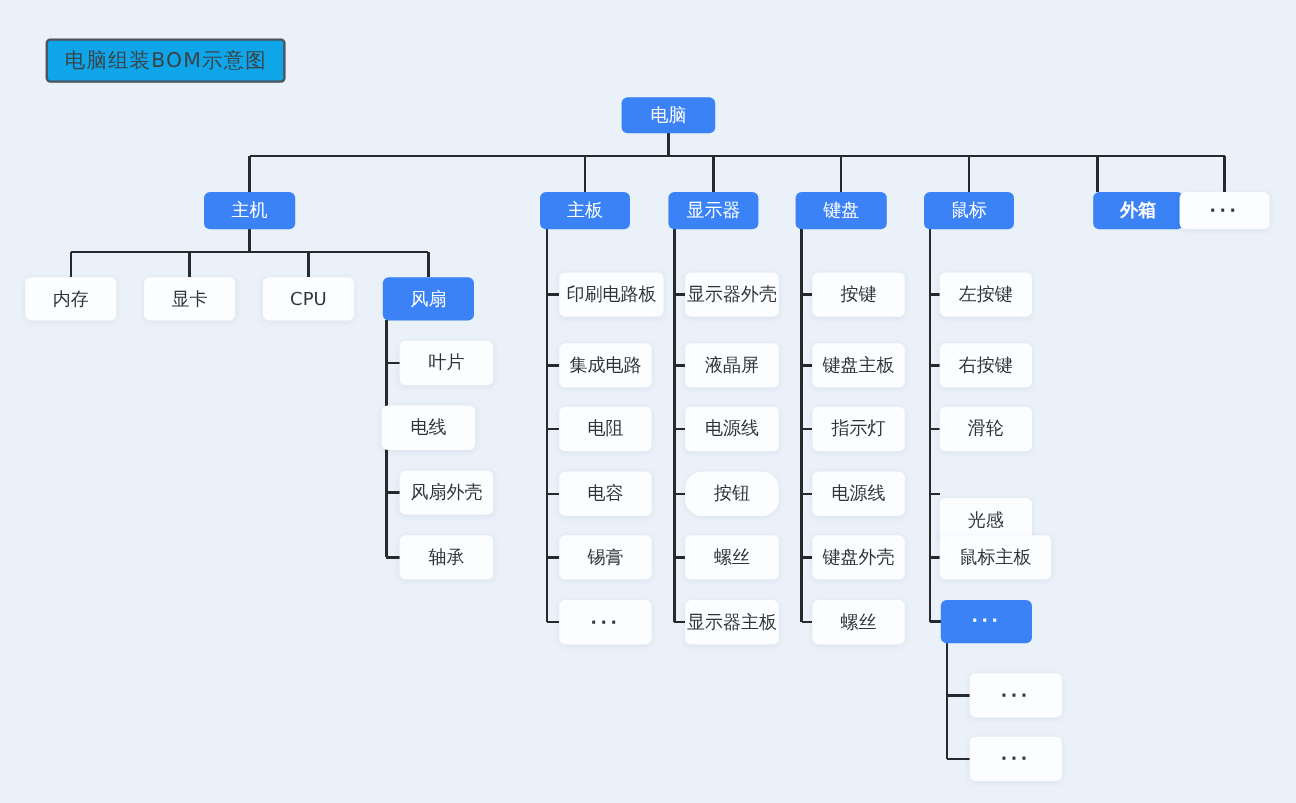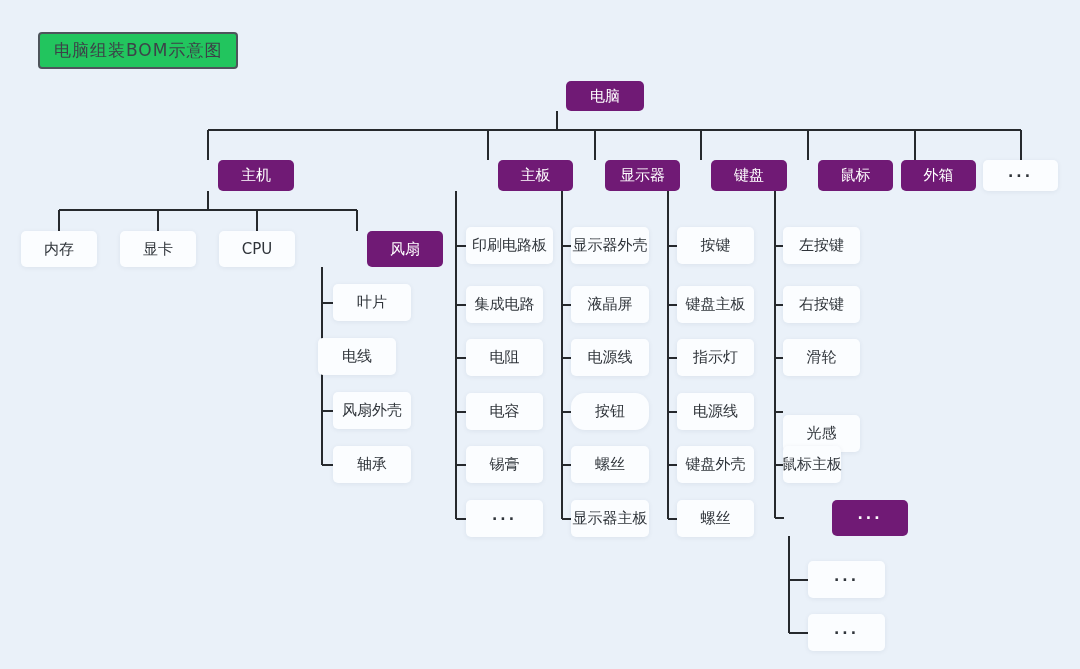--- a/index.html
+++ b/index.html
@@ -8,56 +8,56 @@
     font-family:"DejaVu Sans","Liberation Sans",sans-serif;
     background:#eaf1f9;
     position:relative;
     overflow:hidden;
   }
   #canvas{position:absolute;left:0;top:0;width:1080px;height:669px;}
   #wires{position:absolute;left:0;top:0;z-index:1;}
   .title-box{
     position:absolute;left:38px;top:32px;
     padding:5px 14px;
-    background:#22c55e;
+    background:#0ea5e9;
     border:2px solid #4e545b;
     border-radius:4px;
     font-size:17px;color:#3c4248;
     letter-spacing:1px;
     z-index:3;
   }
   .node{
     position:absolute;
     display:flex;align-items:center;justify-content:center;
     font-size:15px;
     border-radius:5px;
     white-space:nowrap;
     z-index:2;
     box-sizing:border-box;
     cursor:default;
   }
-  .node.green{background:#701a75;color:#ffffff;margin-left:48px;}
+  .node.green{background:#3b82f6;color:#ffffff;}
   .node.white{background:#fbfdff;color:#2f343a;box-shadow:0 1px 5px rgba(30,45,70,0.07);}
   .node.dots{letter-spacing:3px;font-weight:bold;font-size:14px;}
 </style>
 </head>
 <body>
 
 <div id="canvas">
   <svg id="wires" width="1080" height="669">
       <path d="M557 111 V130 M208 130 H1020.5 M208 130 V160 M487.5 130 V160 M594.5 130 V160 M701 130 V160 M807.5 130 V160 M914.5 130 V160 M1020.5 130 V160 M208 191 V210 M59 210 H357 M59 210 V231 M158 210 V231 M257 210 V231 M357 210 V231 M322 267 V464.5 M322 302.5 H333 M322 356.5 H333 M322 410.5 H333 M322 464.5 H333 M456 191 V518.5 M456 245.5 H466 M456 304.5 H466 M456 357.5 H466 M456 411.5 H466 M456 464.5 H466 M456 518.5 H466 M562 191 V518.5 M562 245.5 H571 M562 304.5 H571 M562 357.5 H571 M562 411.5 H571 M562 464.5 H571 M562 518.5 H571 M668 191 V518.5 M668 245.5 H677 M668 304.5 H677 M668 357.5 H677 M668 411.5 H677 M668 464.5 H677 M668 518.5 H677 M775 191 V518 M775 245.5 H783 M775 304.5 H783 M775 357.5 H783 M775 411.5 H783 M775 464.5 H783 M775 518 H784 M789 536 V632.5 M789 579.5 H808 M789 632.5 H808" fill="none" stroke="#26292d" stroke-width="2" shape-rendering="crispEdges"></path>
     </svg>
   <div class="title-box">电脑组装BOM示意图</div>
 <div class="node green" style="left: 518px; top: 81px; width: 78px; height: 30px;">电脑</div>
     <div class="node green" style="left: 170px; top: 160px; width: 76px; height: 31px;">主机</div>
     <div class="node green" style="left: 450px; top: 160px; width: 75px; height: 31px;">主板</div>
     <div class="node green" style="left: 557px; top: 160px; width: 75px; height: 31px;">显示器</div>
     <div class="node green" style="left: 663px; top: 160px; width: 76px; height: 31px;">键盘</div>
     <div class="node green" style="left: 770px; top: 160px; width: 75px; height: 31px;">鼠标</div>
-    <div class="node green" style="left: 853px; top: 160px; width: 75px; height: 31px;">外箱</div>
+    <div class="node green" style="left: 911px; top: 160px; width: 75px; height: 31px; font-weight: bold;">外箱</div>
     <div class="node white dots" style="left: 983px; top: 160px; width: 75px; height: 31px;">···</div>
     <div class="node white" style="left: 21px; top: 231px; width: 76px; height: 36px;">内存</div>
     <div class="node white" style="left: 120px; top: 231px; width: 76px; height: 36px;">显卡</div>
     <div class="node white" style="left: 219px; top: 231px; width: 76px; height: 36px;">CPU</div>
     <div class="node green" style="left: 319px; top: 231px; width: 76px; height: 36px;">风扇</div>
     <div class="node white" style="left: 333px; top: 284px; width: 78px; height: 37px;">叶片</div>
     <div class="node white" style="left: 318px; top: 338px; width: 78px; height: 37px;">电线</div>
     <div class="node white" style="left: 333px; top: 392px; width: 78px; height: 37px;">风扇外壳</div>
     <div class="node white" style="left: 333px; top: 446px; width: 78px; height: 37px;">轴承</div>
     <div class="node white" style="left: 466px; top: 227px; width: 87px; height: 37px;">印刷电路板</div>
@@ -75,17 +75,17 @@
     <div class="node white" style="left: 677px; top: 227px; width: 77px; height: 37px;">按键</div>
     <div class="node white" style="left: 677px; top: 286px; width: 77px; height: 37px;">键盘主板</div>
     <div class="node white" style="left: 677px; top: 339px; width: 77px; height: 37px;">指示灯</div>
     <div class="node white" style="left: 677px; top: 393px; width: 77px; height: 37px;">电源线</div>
     <div class="node white" style="left: 677px; top: 446px; width: 77px; height: 37px;">键盘外壳</div>
     <div class="node white" style="left: 677px; top: 500px; width: 77px; height: 37px;">螺丝</div>
     <div class="node white" style="left: 783px; top: 227px; width: 77px; height: 37px;">左按键</div>
     <div class="node white" style="left: 783px; top: 286px; width: 77px; height: 37px;">右按键</div>
     <div class="node white" style="left: 783px; top: 339px; width: 77px; height: 37px;">滑轮</div>
     <div class="node white" style="left: 783px; top: 393px; width: 77px; height: 37px; margin-top: 22px;">光感</div>
-    <div class="node white" style="left: 783px; top: 446px; width: 58px; height: 37px;">鼠标主板</div>
+    <div class="node white" style="left: 783px; top: 446px; width: 93px; height: 37px;">鼠标主板</div>
     <div class="node green dots" style="left: 784px; top: 500px; width: 76px; height: 36px;">···</div>
     <div class="node white dots" style="left: 808px; top: 561px; width: 77px; height: 37px;">···</div>
     <div class="node white dots" style="left: 808px; top: 614px; width: 77px; height: 37px;">···</div>
   </div>
 
 </body></html>

